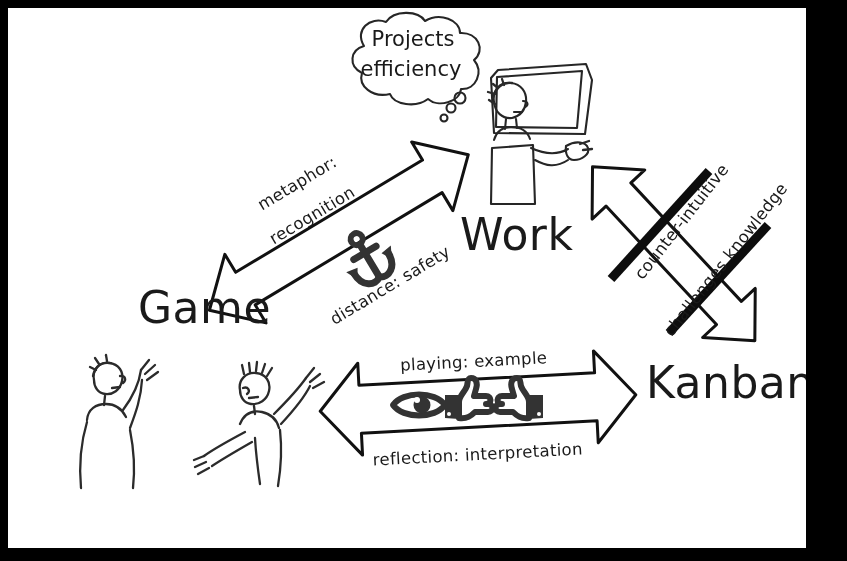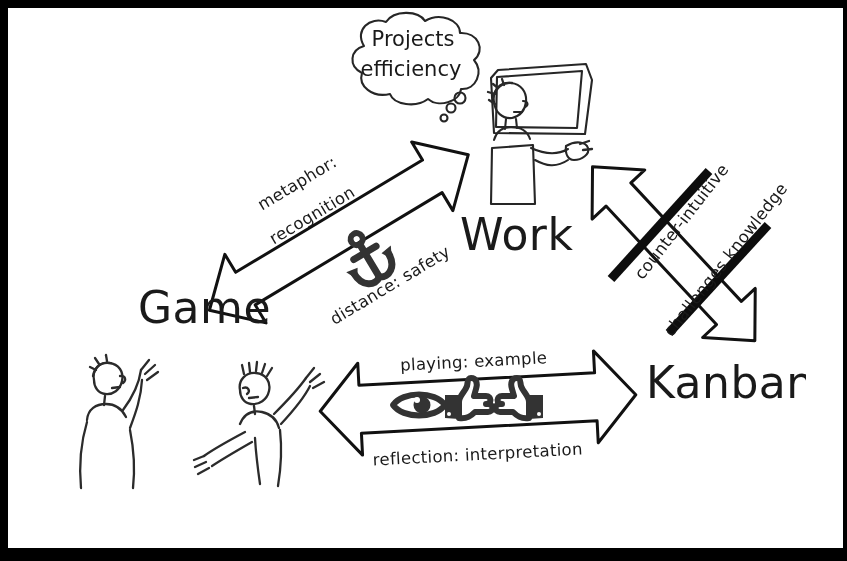--- a/index.html
+++ b/index.html
@@ -25,21 +25,20 @@
 
   
   #canvas {
     position: absolute;
     left: 8px;
     top: 8px;
     width: 798px;
     height: 540px;
     background: #ffffff;
     overflow: hidden;
-    padding-left: 37px;
   }
 
   #sketch {
     position: absolute;
     left: 0;
     top: 0;
     width: 798px;
     height: 540px;
   }
 

